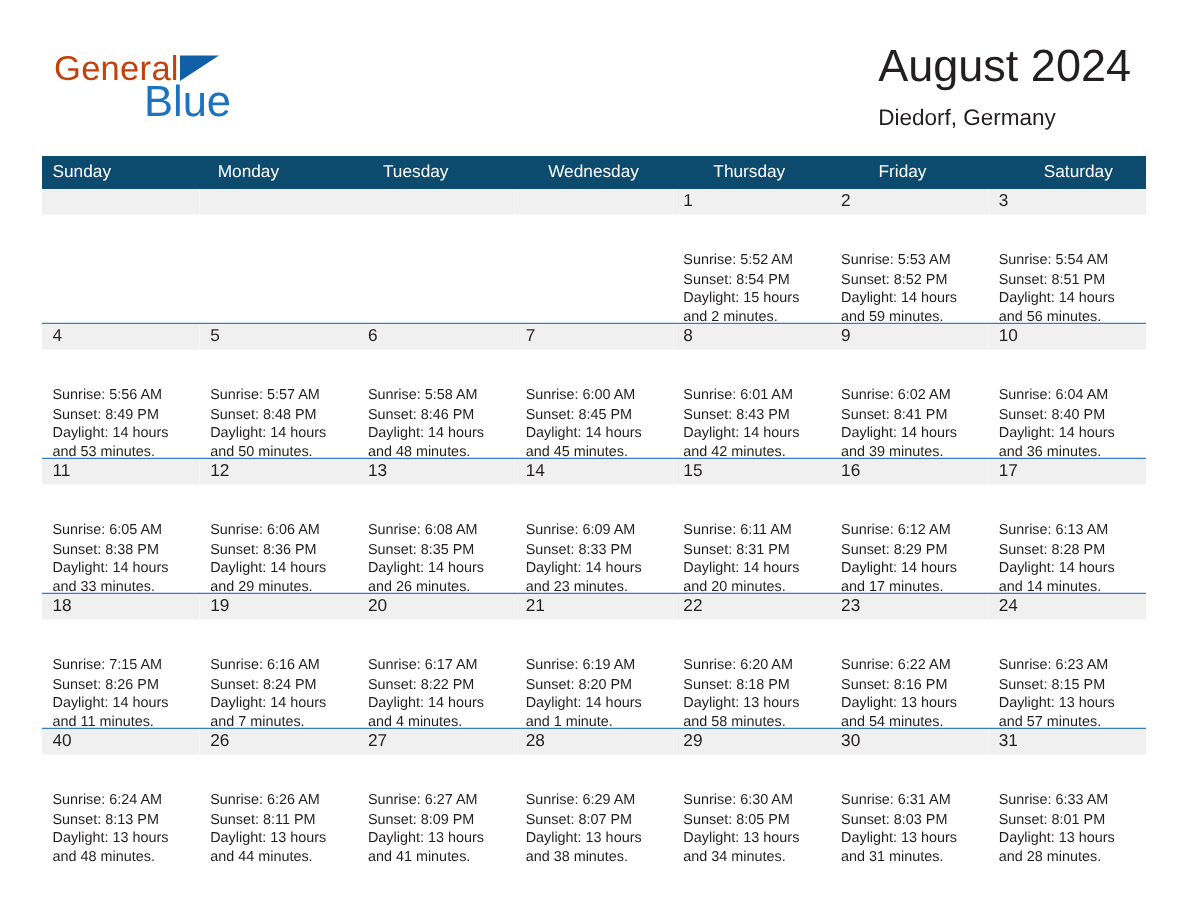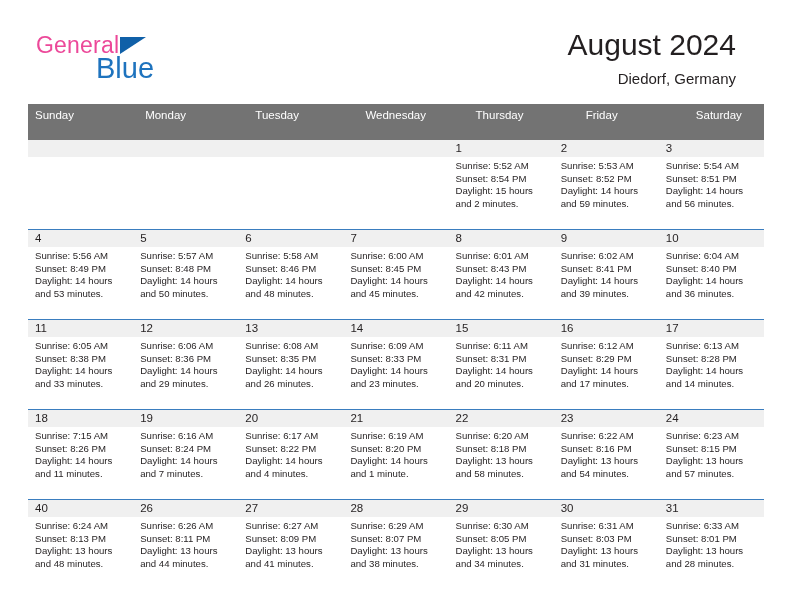--- a/index.html
+++ b/index.html
@@ -35,21 +35,21 @@
     top: 6px;
     width: 200px;
     height: 56px;
   }
   .brand-general {
     position: absolute;
     left: 0;
     top: 0;
     font-size: 23px;
     letter-spacing: 0.2px;
-    color: #ec4899;
+    color: #c2410c;
     font-family: "Liberation Sans", sans-serif;
     line-height: 26px;
   }
   .brand-blue {
     position: absolute;
     left: 60px;
     top: 23px;
     font-size: 29px;
     color: #1e73be;
     line-height: 26px;
@@ -59,23 +59,23 @@
     left: 84px;
     top: 5px;
     width: 0;
     height: 0;
     border-left: 26px solid #1060a8;
     border-bottom: 17px solid transparent;
   }
 
   .title-block {
     position: absolute;
-    right: 28px;
+    right: 10px;
     top: 0;
-    text-align: right;
+    text-align: left;
     margin-left: 18px;
   }
   .cal-title {
     font-size: 30px;
     color: #231f20;
     line-height: 38px;
     white-space: nowrap;
   }
   .cal-subtitle {
     font-size: 15px;
@@ -87,22 +87,22 @@
 
   
   .calendar {
     position: absolute;
     left: 28px;
     top: 104px;
     width: 736px;
   }
   .weekdays {
     display: flex;
-    background: #737373;
-    height: 36px;
+    background: #0c4a6e;
+    height: 22px;
     gap: 35px;
   }
   .weekday {
     flex: 1 1 0;
     color: #ffffff;
     font-size: 11.5px;
     line-height: 22px;
     padding-left: 7px;
     box-sizing: border-box;
     white-space: nowrap;
@@ -133,20 +133,21 @@
     color: #231f20;
   }
   .day.empty .day-number-band {
     background: #f0f0f0;
   }
   .day-info {
     padding: 3px 5px 0 7px;
     font-size: 9.6px;
     line-height: 12.6px;
     color: #231f20;
+    margin-top: 22px;
   }
   .day-info div {
     white-space: nowrap;
   }
 </style>
 </head>
 <body>
 
 <div class="page">
 

